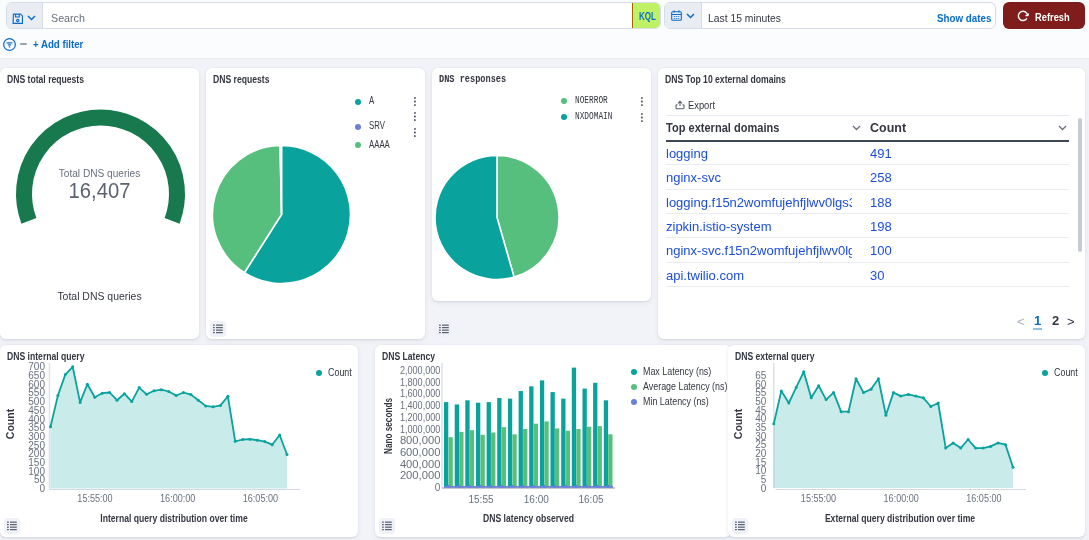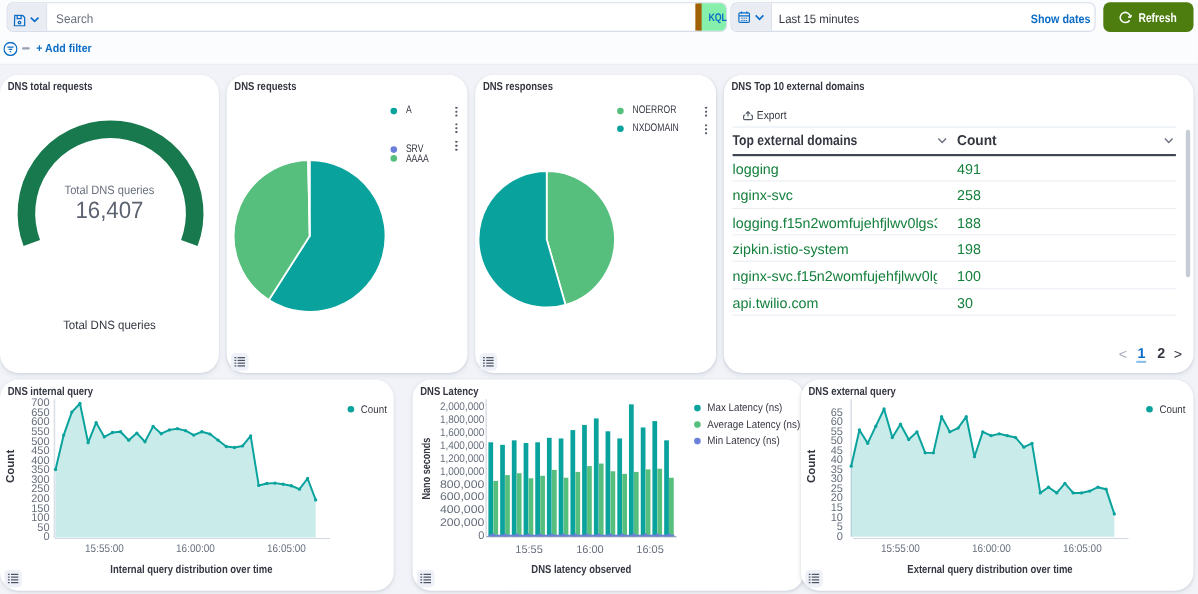--- a/index.html
+++ b/index.html
@@ -1,50 +1,50 @@
 <!DOCTYPE html>
 <html><head><meta charset="utf-8"><style>
 * { margin:0; padding:0; box-sizing:border-box; }
 html,body { width:1089px; height:540px; overflow:hidden; background:#f1f3f8;
   font-family:"Liberation Sans",sans-serif; -webkit-font-smoothing:antialiased; }
 .abs { position:absolute; }
 #header { position:absolute; left:0; top:0; width:1089px; height:59px; background:#fbfcfe; border-bottom:1px solid #e9edf3; }
-.panel { position:absolute; background:#fff; border-radius:17px; box-shadow:0 .8px 1.6px rgba(65,78,101,.1),0 2px 5px rgba(65,78,101,.08); }
+.panel { position:absolute; background:#fff; border-radius:6px; box-shadow:0 .8px 1.6px rgba(65,78,101,.1),0 2px 5px rgba(65,78,101,.08); }
 .ptitle { position:absolute; left:6.5px; top:5px; font-size:10.5px; font-weight:bold; color:#343741; transform:scaleX(.82); transform-origin:left top; white-space:nowrap; }
 .tick { font-size:10px; fill:#68707e; font-family:"Liberation Sans",sans-serif; }
 .caption { position:absolute; font-size:10.5px; font-weight:bold; color:#343741; text-align:center; transform:scaleX(.82); }
 .ylab { position:absolute; font-size:10.5px; font-weight:bold; color:#343741; transform:rotate(-90deg); transform-origin:center; white-space:nowrap; }
 .legrow { position:absolute; font-size:10px; color:#343741; white-space:nowrap; }
 .lt { display:inline-block; transform:scaleX(.78); transform-origin:left center; }
 .lt2 { display:inline-block; transform:scaleX(.89); transform-origin:left center; }
 .legrow2 { position:absolute; font-size:10px; color:#343741; white-space:nowrap; }
 .legrow2 .dot { width:6px; height:6px; margin-right:6px; vertical-align:0px; }
 .dot { display:inline-block; width:7px; height:7px; border-radius:50%; margin-right:7px; vertical-align:-0.5px; }
 .legrow .dot { width:6px; height:6px; margin-right:8px; }
-.trow { position:absolute; left:8px; width:403px; height:24.35px; border-bottom:1px solid #e9edf2; font-size:13px; color:#15803d; }
+.trow { position:absolute; left:8px; width:403px; height:24.35px; border-bottom:1px solid #e9edf2; font-size:13px; color:#1d4ed8; }
 .tname { position:absolute; left:0; top:5px; width:186px; overflow:hidden; white-space:nowrap; }
 .tcount { position:absolute; left:204px; top:5px; }
 .listbtn { position:absolute; width:16px; height:16px; background:#eef1f7; border-radius:4px; display:flex; align-items:center; justify-content:center; }
 </style></head>
 <body>
 <div id="header"></div>
 
 <div class="abs" style="left:6px;top:2px;width:655px;height:27px;background:#fff;border:1px solid #d6dce8;border-radius:6px;">
   <div class="abs" style="left:0;top:0;width:36px;height:25px;background:#e9edf3;border-right:1px solid #d6dce8;border-radius:5px 0 0 5px;">
     <svg class="abs" style="left:5px;top:9.5px" width="11.5" height="11.5" viewBox="0 0 16 16" fill="none" stroke="#0b6cc6" stroke-width="1.6">
       <path d="M2 1.5 h10 l2.5 2.5 v10.5 h-13 z"></path>
         <path d="M5 1.5 v4 h5 v-4"></path>
         <circle cx="8" cy="10.5" r="1.6"></circle>
       </svg>
     <svg class="abs" style="left:20px;top:12px" width="9" height="6" viewBox="0 0 9 6" fill="none" stroke="#0b6cc6" stroke-width="1.5">
         <path d="M1 1 L4.5 4.5 L8 1"></path>
       </svg>
   </div>
   <span class="abs" style="left:44px;top:9px;font-size:11.5px;color:#69707d;transform:scaleX(.93);transform-origin:left top;">Search</span>
-  <div class="abs" style="right:0;top:0;width:28px;height:25px;background:#86efac;border-left:6px solid #a16207;border-radius:0 5px 5px 0;">
+  <div class="abs" style="right:0;top:0;width:28px;height:25px;background:#bef264;border-left:1px solid #a16207;border-radius:0 5px 5px 0;">
     <span class="abs" style="left:5.5px;top:7.5px;font-size:10px;font-weight:bold;color:#0b6cc6;transform:scaleX(.8);transform-origin:left top;">KQL</span>
   </div>
 </div>
 
 <div class="abs" style="left:664px;top:2px;width:332px;height:27px;background:#fff;border:1px solid #d6dce8;border-radius:6px;">
   <div class="abs" style="left:0;top:0;width:37px;height:25px;background:#e9edf3;border-right:1px solid #d6dce8;border-radius:5px 0 0 5px;">
     <svg class="abs" style="left:6px;top:7px" width="11" height="11" viewBox="0 0 16 16" fill="none" stroke="#0b6cc6" stroke-width="1.6">
       <rect x="1" y="2.5" width="14" height="12.5" rx="1.5"></rect>
         <path d="M1 6.5 h14 M4.5 0.5 v3 M11.5 0.5 v3"></path>
       <g stroke-width="1.2">
@@ -52,21 +52,21 @@
         </g>
       </svg>
     <svg class="abs" style="left:21px;top:10px" width="9" height="6" viewBox="0 0 9 6" fill="none" stroke="#0b6cc6" stroke-width="1.5">
         <path d="M1 1 L4.5 4.5 L8 1"></path>
       </svg>
   </div>
   <span class="abs" style="left:43px;top:9px;font-size:11px;color:#343741;transform:scaleX(.94);transform-origin:left top;">Last 15 minutes</span>
   <span class="abs" style="left:272px;top:9px;font-size:11px;font-weight:bold;color:#0b6cc6;transform:scaleX(.89);transform-origin:left top;white-space:nowrap;">Show dates</span>
 </div>
 
-<div class="abs" style="left:1003px;top:2px;width:82px;height:27px;background:#4d7c0f;border-radius:6px;text-align:center;">
+<div class="abs" style="left:1003px;top:2px;width:82px;height:27px;background:#7f1d1d;border-radius:6px;text-align:center;">
   <svg class="abs" style="left:14px;top:7.5px" width="12" height="12" viewBox="0 0 14 14" fill="none" stroke="#fff" stroke-width="1.6">
     <path d="M11.6 9.8 A5.4 5.4 0 1 1 12.4 6.2"></path>
       <path d="M9.9 6.4 L12.5 6.6 L13.7 4.3" stroke-linejoin="round"></path>
     </svg>
   <span class="abs" style="left:32px;top:8.5px;font-size:11.5px;font-weight:bold;color:#fff;transform:scaleX(.81);transform-origin:left top;">Refresh</span>
 </div>
 
 <svg class="abs" style="left:3px;top:37.5px" width="13" height="13" viewBox="0 0 16 16" fill="none" stroke="#0b6cc6" stroke-width="1.5">
   <circle cx="8" cy="8" r="7.2"></circle>
     <path d="M4.5 6 h7 M6 8.5 h4 M7.2 11 h1.6"></path>
@@ -86,21 +86,21 @@
 
 <div class="panel" style="left:206px;top:68px;width:219px;height:271px;">
   <div class="ptitle">DNS requests</div>
   <svg class="abs" style="left:0;top:0" width="219" height="271">
       <path d="M 75.5 146.5 L 75.5 77.5 A 69 69 0 1 1 38.4 204.7 Z" fill="#0aa29d" stroke="#fff" stroke-width="1.6" stroke-linejoin="round"></path>
       <path d="M 75.5 146.5 L 38.4 204.7 A 69 69 0 0 1 74.1 77.5 Z" fill="#57bf7d" stroke="#fff" stroke-width="1.6" stroke-linejoin="round"></path>
       <path d="M 75.5 146.5 L 74.1 77.5 A 69 69 0 0 1 75.5 77.5 Z" fill="#6b80d8" stroke="#fff" stroke-width="1.6" stroke-linejoin="round"></path>
     </svg>
   <div class="legrow" style="left:149px;top:27px;"><span class="dot" style="background:#0aa29d"></span><span class="lt">A</span></div>
   <div class="legrow" style="left:149px;top:42.5px;margin-top:28px;"><span class="dot" style="background:#57bf7d"></span><span class="lt">AAAA</span></div>
-  <div class="legrow" style="left:149px;top:62px;text-align:right;"><span class="dot" style="background:#6b80d8"></span><span class="lt">SRV</span></div>
+  <div class="legrow" style="left:149px;top:52px;text-align:right;"><span class="dot" style="background:#6b80d8"></span><span class="lt">SRV</span></div>
   <svg class="abs" style="left:206.5px;top:28.8px" width="4" height="10" viewBox="0 0 4 10">
 <g fill="#535966">
         <rect x="1" y="0" width="1.8" height="1.8" rx=".4"></rect>
         <rect x="1" y="3.6" width="1.8" height="1.8" rx=".4"></rect>
         <rect x="1" y="7.2" width="1.8" height="1.8" rx=".4"></rect>
       </g>
     </svg>
     <svg class="abs" style="left:206.5px;top:44.3px" width="4" height="10" viewBox="0 0 4 10">
 <g fill="#535966">
         <rect x="1" y="0" width="1.8" height="1.8" rx=".4"></rect>
@@ -124,21 +124,21 @@
           <rect x="3" y="3.1" width="6.8" height="1.1"></rect>
 <rect x="0" y="5.6" width="1.8" height="1.1"></rect>
           <rect x="3" y="5.6" width="6.8" height="1.1"></rect>
 <rect x="0" y="8.1" width="1.8" height="1.1"></rect>
           <rect x="3" y="8.1" width="6.8" height="1.1"></rect>
         </g>
       </svg>
     </div>
 </div>
 
-<div class="panel" style="left:432px;top:68px;width:219px;height:271px;">
+<div class="panel" style="left:432px;top:68px;width:219px;height:233px;font-family:Liberation Mono, monospace;">
   <div class="ptitle">DNS responses</div>
   <svg class="abs" style="left:0;top:0" width="219" height="271">
       <path d="M 65 149.5 L 65.0 87.5 A 62 62 0 0 1 82.1 209.1 Z" fill="#57bf7d" stroke="#fff" stroke-width="1.6" stroke-linejoin="round"></path>
       <path d="M 65 149.5 L 82.1 209.1 A 62 62 0 1 1 65.0 87.5 Z" fill="#0aa29d" stroke="#fff" stroke-width="1.6" stroke-linejoin="round"></path>
     </svg>
   <div class="legrow" style="left:129px;top:27px;"><span class="dot" style="background:#57bf7d"></span><span class="lt">NOERROR</span></div>
   <div class="legrow" style="left:129px;top:43px;"><span class="dot" style="background:#0aa29d"></span><span class="lt">NXDOMAIN</span></div>
   <svg class="abs" style="left:207.5px;top:28.5px" width="4" height="10" viewBox="0 0 4 10">
 <g fill="#535966">
         <rect x="1" y="0" width="1.8" height="1.8" rx=".4"></rect>

